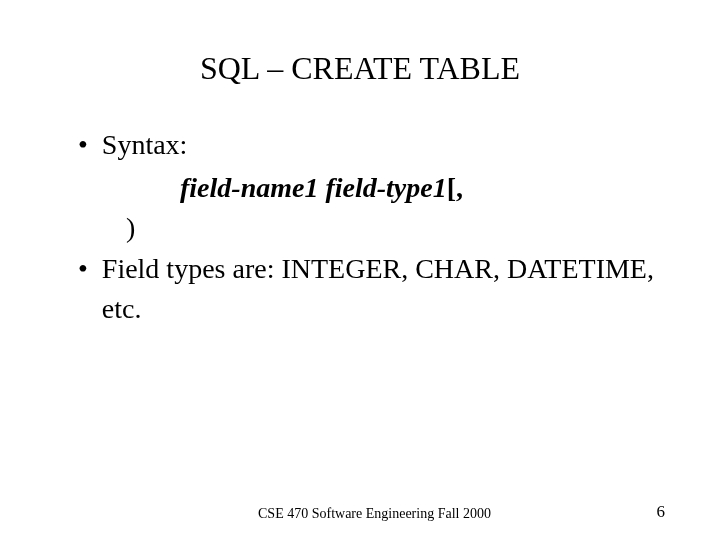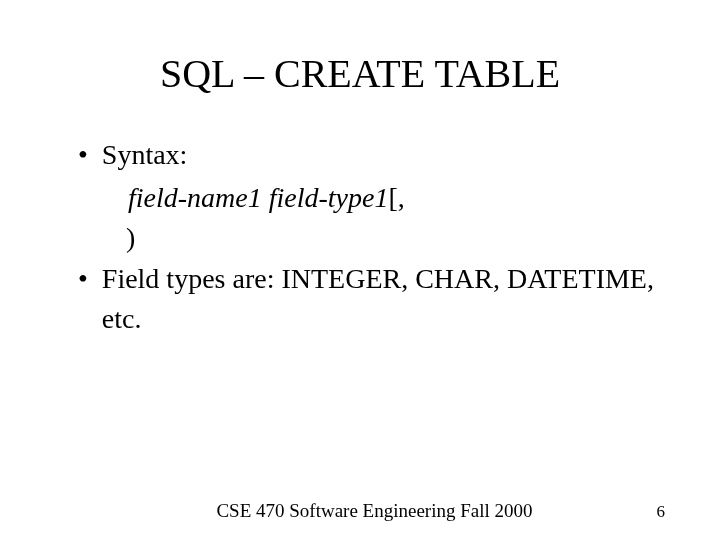--- a/index.html
+++ b/index.html
@@ -10,21 +10,21 @@
     body {
       width: 720px;
       height: 540px;
       background: #ffffff;
       font-family: 'Times New Roman', Times, serif;
       color: #000000;
       position: relative;
       padding: 50px 60px 40px 60px;
     }
     .title {
-      font-size: 40px;
+      font-size: 32px;
       text-align: center;
       margin-bottom: 38px;
       font-weight: normal;
     }
     .content {
       font-size: 28px;
       line-height: 1.45;
     }
     .bullet-item {
       display: flex;
@@ -33,32 +33,33 @@
     }
     .bullet {
       margin-left: 18px;
       margin-right: 14px;
       line-height: 1.4;
     }
     .indent-1 {
       margin-left: 66px;
     }
     .indent-2 {
-      margin-left: 68px;
+      margin-left: 120px;
+      font-weight: bold;
     }
     .italic {
       font-style: italic;
     }
     .footer {
       position: absolute;
       bottom: 18px;
       left: 0;
       width: 100%;
       text-align: center;
-      font-size: 19px;
+      font-size: 14px;
       padding-left: 29px;
     }
     .page-number {
       position: absolute;
       bottom: 18px;
       right: 55px;
       font-size: 17px;
     }
   </style>
 </head>

